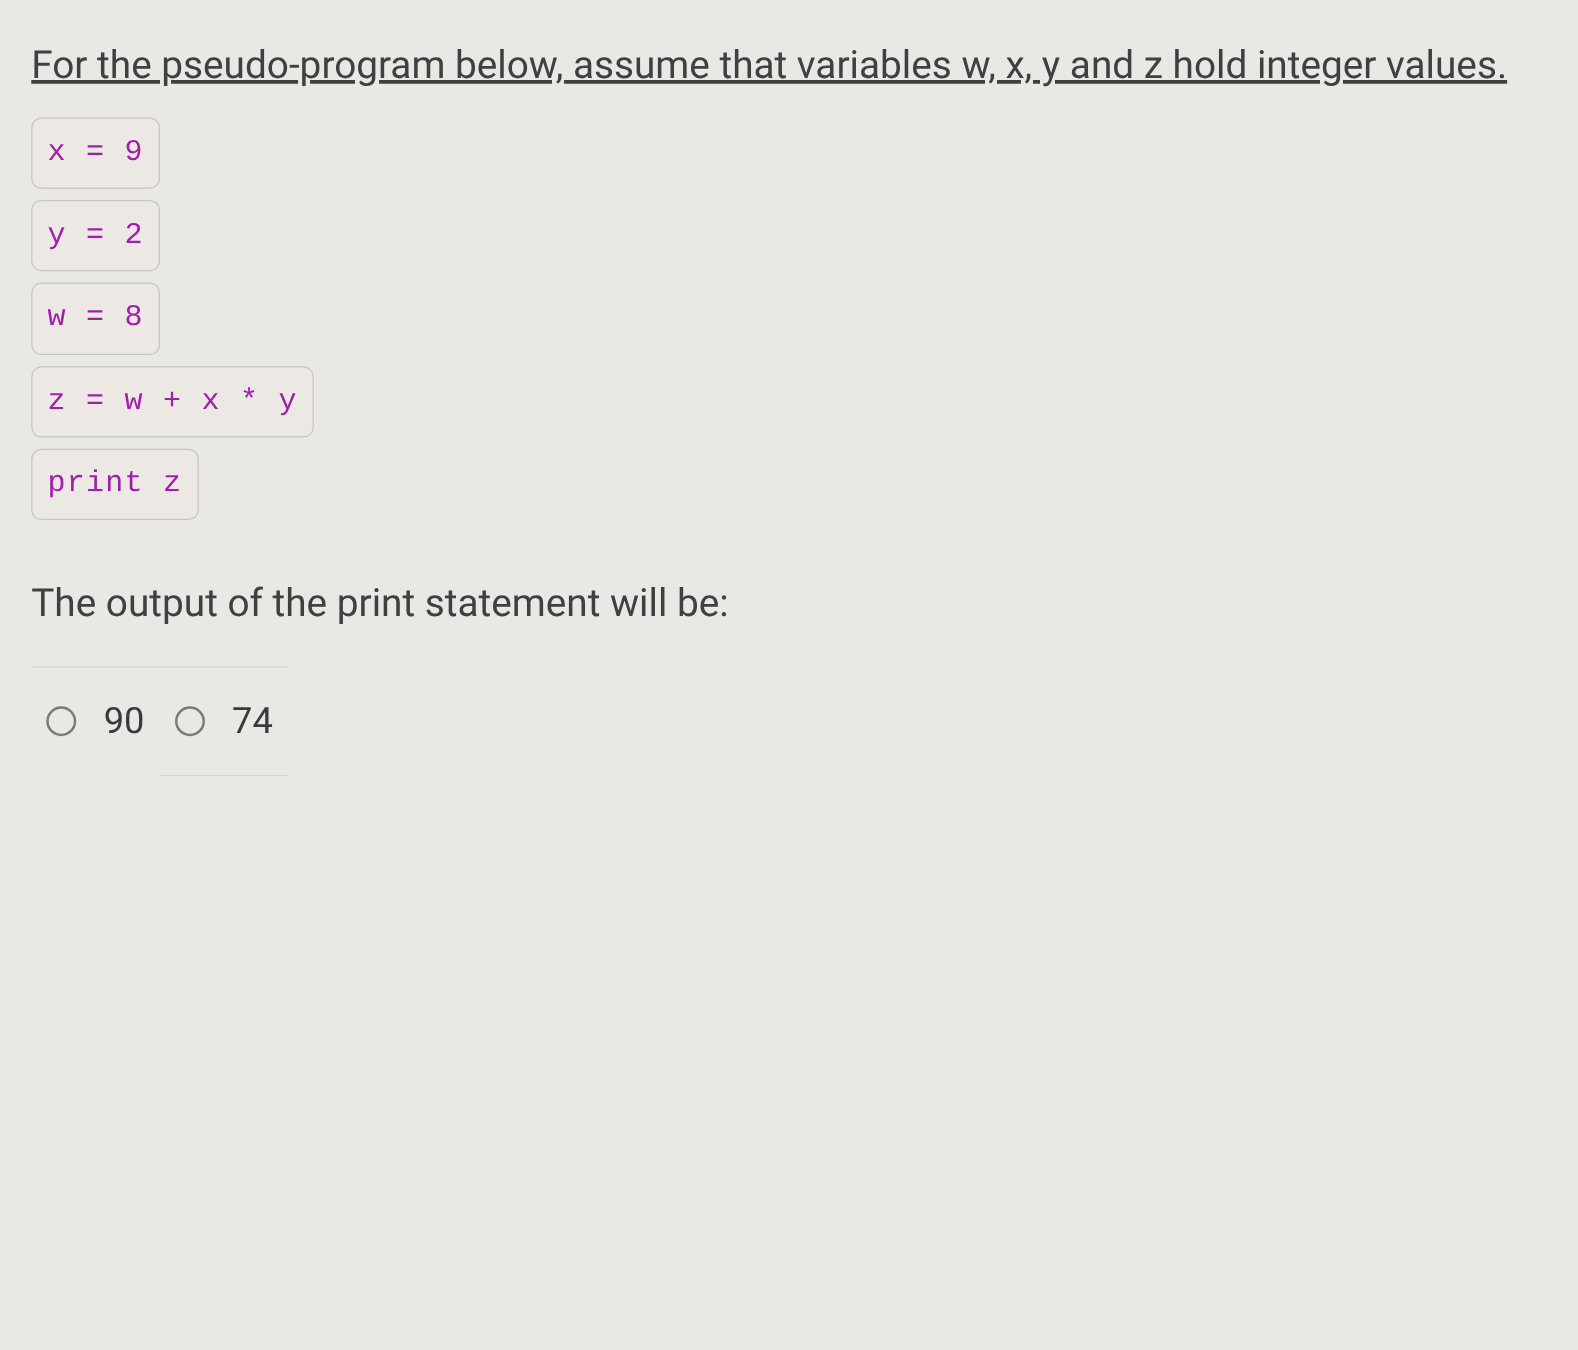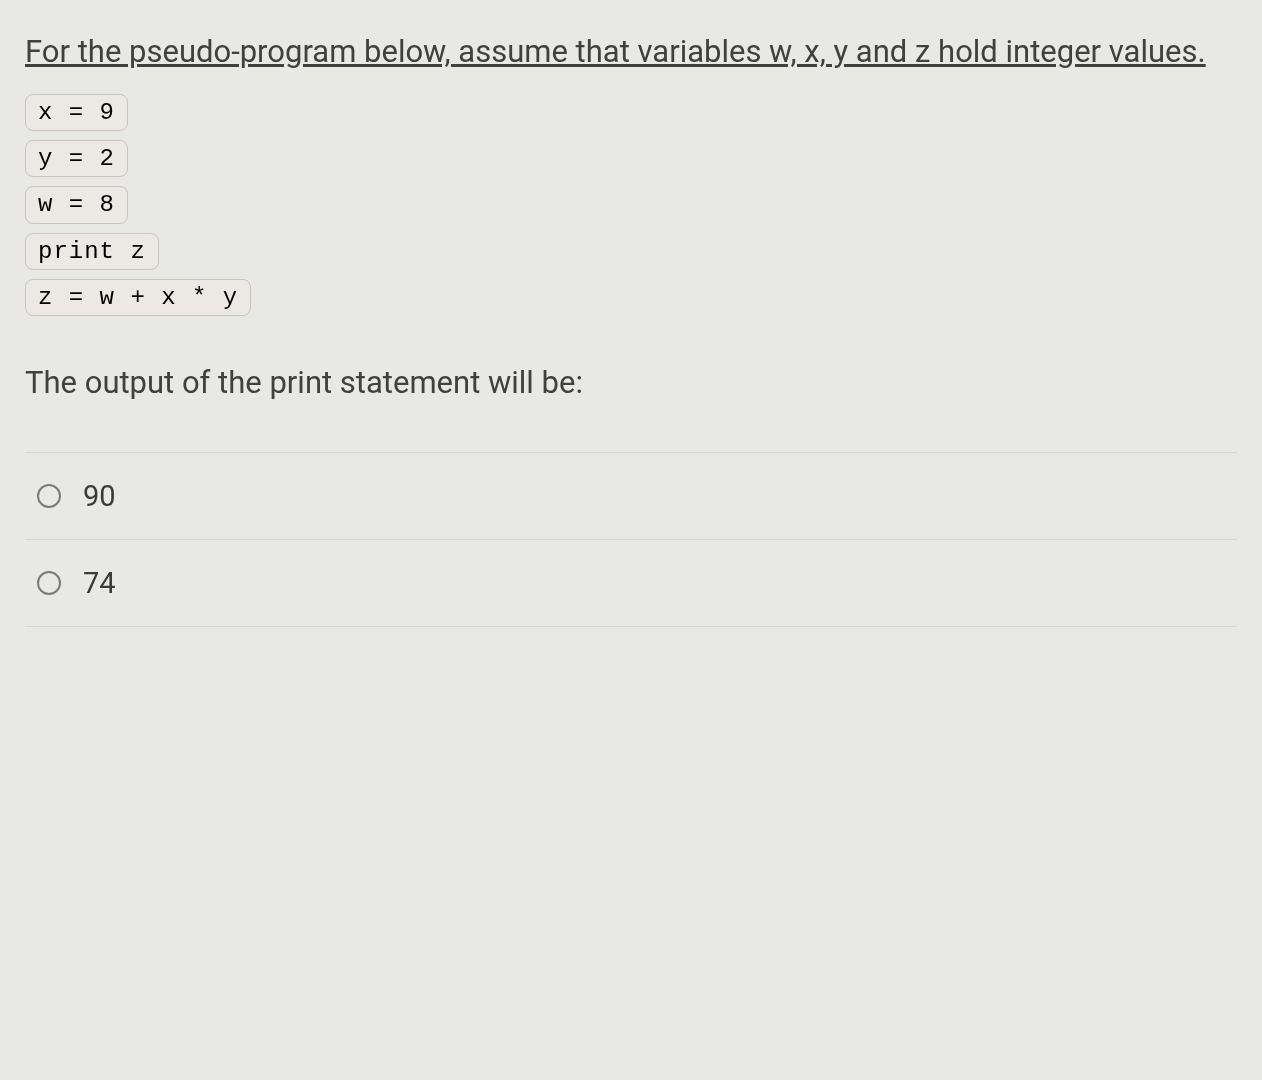--- a/index.html
+++ b/index.html
@@ -27,37 +27,37 @@
       display: flex;
       flex-direction: column;
       align-items: flex-start;
       gap: 9px;
       margin-bottom: 48px;
     }
     .code-line {
       display: inline-block;
       font-family: "Courier New", Courier, monospace;
       font-size: 24px;
-      color: #000000;
+      color: #a21caf;
       background: #ece8e4;
       border: 1px solid #c8c4c0;
       border-radius: 8px;
-      padding: 2px 12px;
+      padding: 12px 12px;
       line-height: 1.3;
       letter-spacing: 1px;
     }
     .prompt-text {
       font-size: 31px;
       color: #404040;
-      margin-bottom: 51px;
+      margin-bottom: 32px;
       font-weight: 400;
     }
     .options {
       display: flex;
-      flex-direction: column;
+      flex-direction: row;
     }
     .option-row {
       display: flex;
       align-items: center;
       padding: 26px 12px;
       border-top: 1px solid #d6d6d2;
       gap: 22px;
       cursor: pointer;
     }
     .option-row:last-child {
@@ -79,22 +79,22 @@
 </head>
 <body>
 
 <div>
   <p class="question-text">For the pseudo-program below, assume that variables w, x, y and z hold integer values.</p>
 
   <div class="code-block-group">
     <span class="code-line">x = 9</span>
     <span class="code-line">y = 2</span>
     <span class="code-line">w = 8</span>
+    <span class="code-line">z = w + x * y</span>
     <span class="code-line">print z</span>
-    <span class="code-line">z = w + x * y</span>
   </div>
 
   <p class="prompt-text">The output of the print statement will be:</p>
 
   <div class="options">
     <label class="option-row">
       <span class="radio"></span>
       <span class="option-label">90</span>
     </label>
     <label class="option-row">

